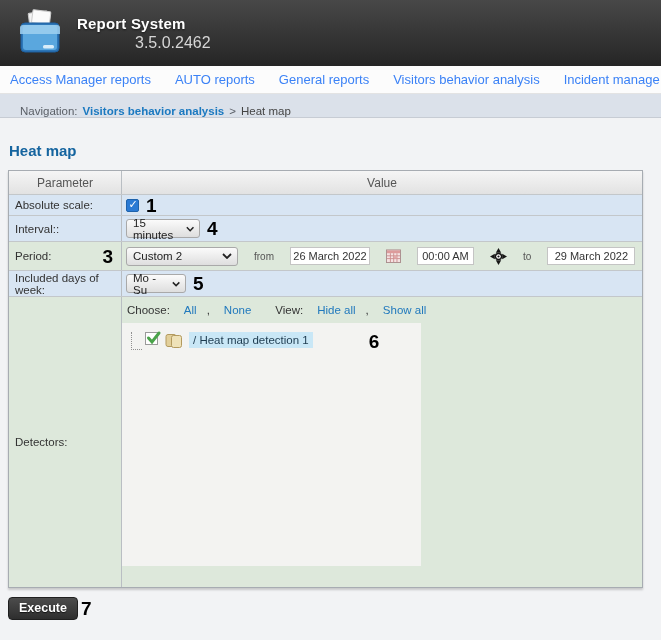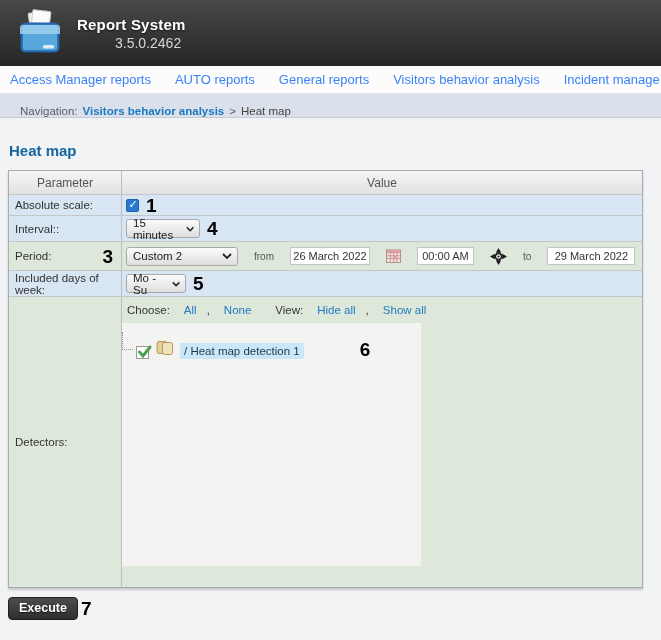--- a/index.html
+++ b/index.html
@@ -4,21 +4,21 @@
 <style>
   * { margin:0; padding:0; box-sizing:border-box; }
   html,body { width:661px; height:640px; overflow:hidden; }
   body { font-family:"Liberation Sans","DejaVu Sans",sans-serif; background:#f2f3f5; }
 
   
   .app-header { height:66px; background:linear-gradient(#484848,#252525); display:flex; align-items:center; padding-left:17px; }
   .app-icon { width:46px; height:48px; flex:0 0 auto; }
   .title-block { margin-left:14px; }
   .app-title { color:#ffffff; font-size:15px; font-weight:bold; letter-spacing:.2px; text-shadow:0 1px 2px rgba(0,0,0,.6); }
-  .app-version { color:#d6d6d6; font-size:14px; margin-left:38px; margin-top:2px; }
+  .app-version { color:#d6d6d6; font-size:16px; margin-left:58px; margin-top:2px; }
 
   
   .nav-bar { height:28px; background:#fcfcfc; border-bottom:1px solid #e3e3e3; display:flex; align-items:center; gap:24px; padding-left:10px; white-space:nowrap; overflow:hidden; }
   .nav-item { font-size:13px; color:#3b82f6; cursor:pointer; flex:0 0 auto; }
 
   
   .breadcrumb { height:24px; background:#dbe1ea; border-bottom:1px solid #c7ccd4; display:flex; align-items:flex-end; padding-left:20px; font-size:11.5px; color:#5a5f66; gap:5px; }
   .breadcrumb .bc-link { color:#1b79c0; font-weight:bold; cursor:pointer; }
   .breadcrumb .bc-current { color:#444; }
 
@@ -50,21 +50,21 @@
 
   .period-cell { gap:16px; }
   .inline-label { font-size:10px; color:#555; flex:0 0 auto; }
   .pcell-period { justify-content:space-between; padding-right:8px; }
 
   
   .links-line { display:flex; align-items:center; gap:14px; font-size:11.5px; color:#333; padding:7px 0 0 5px; }
   .tlink { color:#2179bd; cursor:pointer; }
   .gap-left { margin-left:10px; }
   .tree-panel { margin-top:7px; width:299px; height:243px; background:#f3f3f1; border:0; overflow:hidden; }
-  .tree-row { display:flex; align-items:flex-end; padding-left:0; margin-top:9px; }
+  .tree-row { display:flex; align-items:flex-start; padding-left:9px; margin-top:9px; }
   .tree-elbow { width:11px; height:18px; border-left:1px dotted #909090; border-bottom:1px dotted #909090; margin-bottom:9px; flex:0 0 auto; }
   .tree-check { width:13px; height:13px; background:#fff; border:1px solid #9a9a9a; position:relative; margin-left:3px; cursor:pointer; flex:0 0 auto; }
   .tree-check svg { position:absolute; left:0; top:-3px; }
   .tree-node-icon { margin-left:7px; flex:0 0 auto; }
   .tree-label { margin-left:6px; background:#c9e7f6; padding:2px 4px; font-size:11.5px; color:#1d3b4f; cursor:pointer; white-space:nowrap; }
   .tree-annot { margin-left:56px; }
 
   
   .footer { display:flex; align-items:center; padding:9px 0 0 0; }
   .execute-btn { background:linear-gradient(#4c4c4c,#2e2e2e); border:1px solid #1f1f1f; border-radius:4px; color:#fff; font-size:12.5px; font-weight:600; padding:3px 10px 4px 10px; cursor:pointer; font-family:inherit; text-shadow:0 1px 1px rgba(0,0,0,.7); }

